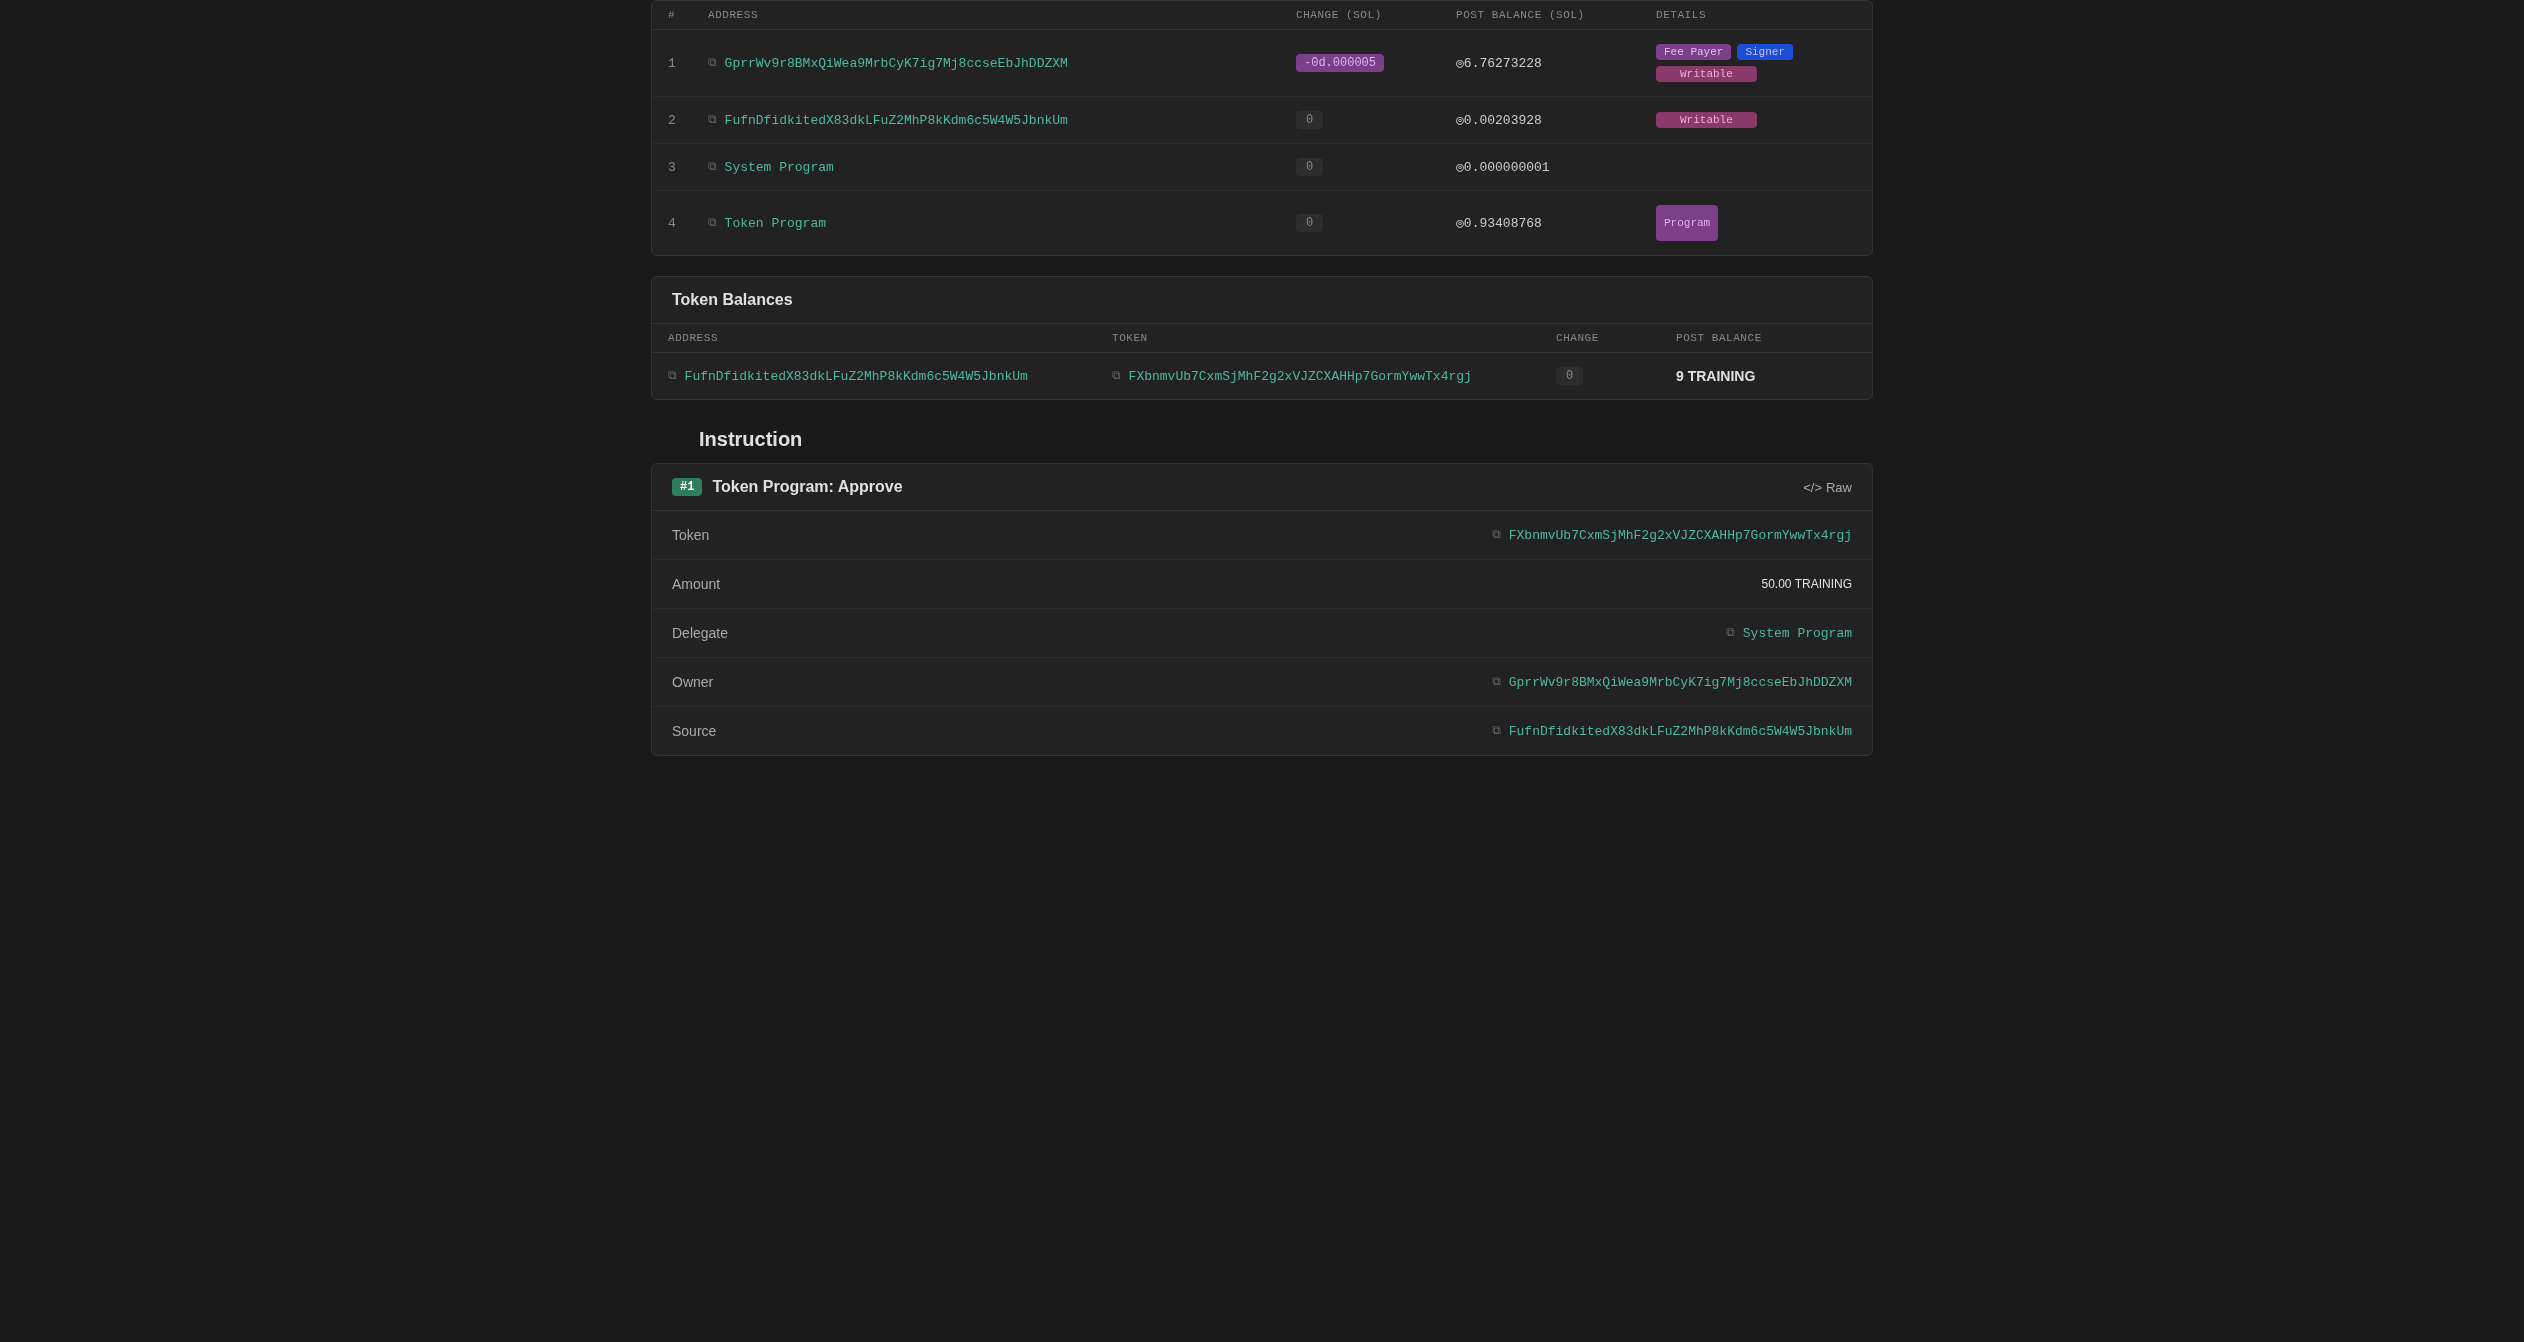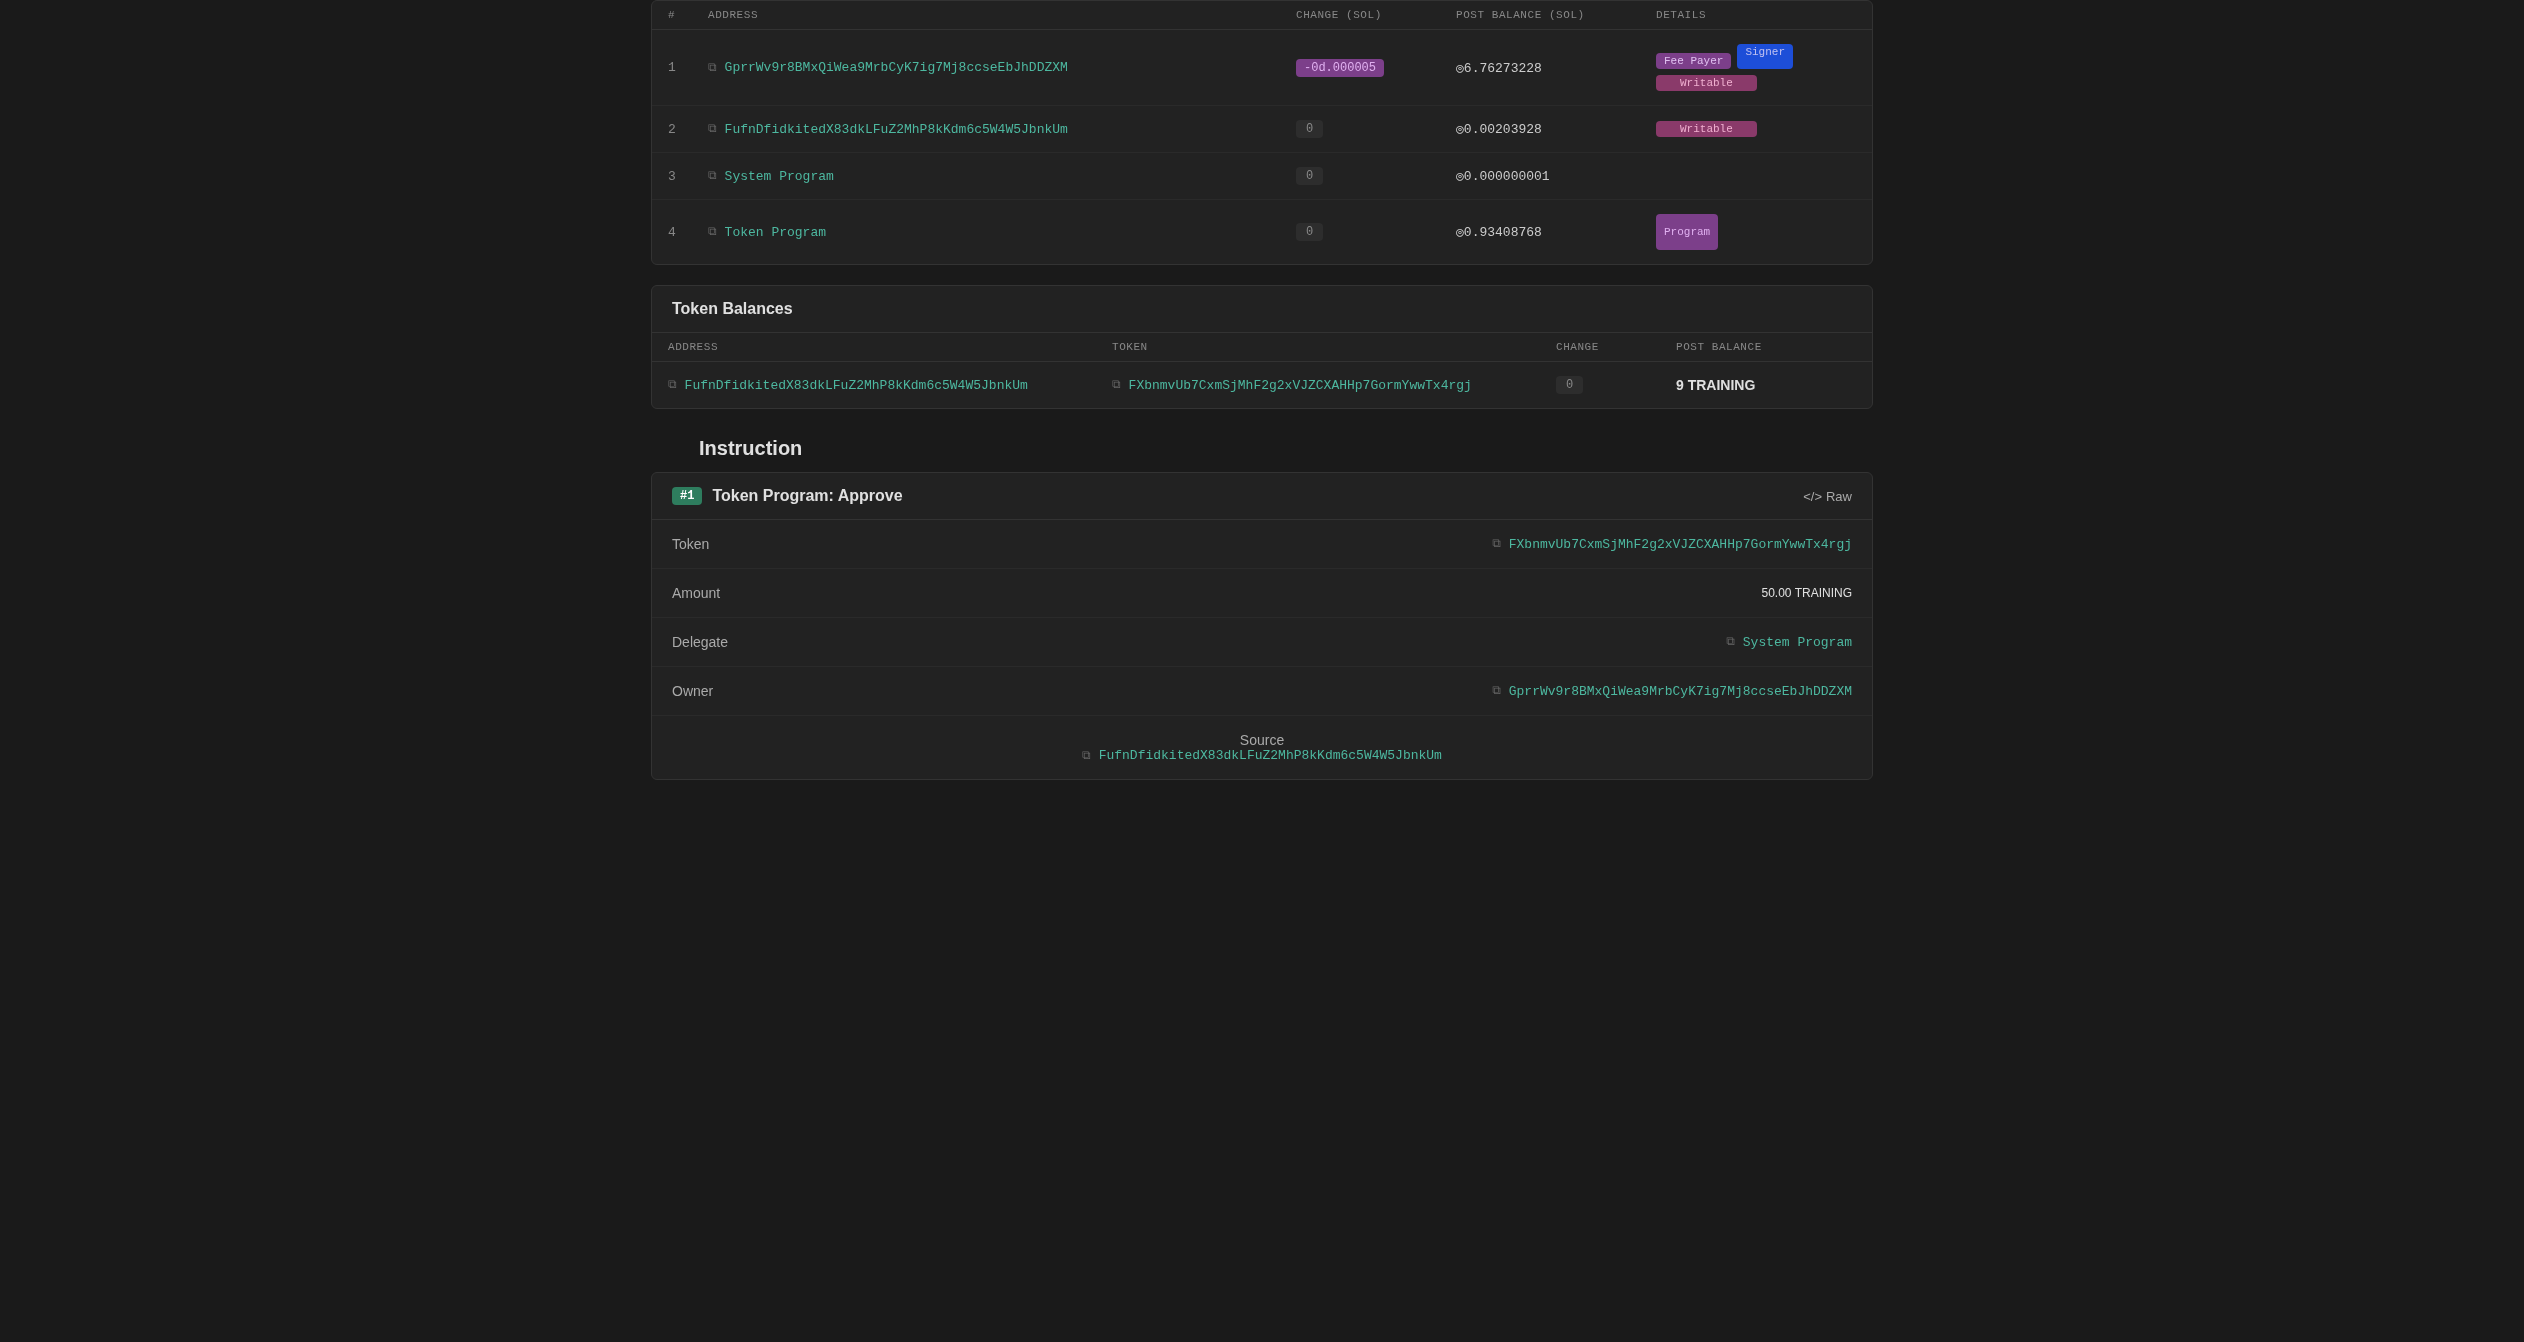--- a/index.html
+++ b/index.html
@@ -103,21 +103,20 @@
       gap: 6px;
       flex-wrap: wrap;
     }
 
     .badge-fee-payer {
       background-color: #7c3f8a;
       color: #e0c0f0;
       padding: 2px 8px;
       border-radius: 4px;
       font-size: 11px;
-      margin-top: 9px;
     }
 
     .badge-signer {
       background-color: #1d4ed8;
       color: #c0c0f0;
       padding: 2px 8px;
       border-radius: 4px;
       font-size: 11px;
       font-family: Liberation Mono, monospace;
     }
@@ -245,21 +244,20 @@
     .instruction-row {
       display: flex;
       justify-content: space-between;
       align-items: center;
       padding: 16px 20px;
       border-bottom: 1px solid #2a2a2a;
     }
 
     .instruction-row:last-child {
       border-bottom: none;
-      flex-direction: column;
     }
 
     .instruction-label {
       color: #aaa;
       font-size: 14px;
       font-family: sans-serif;
     }
 
     .instruction-value {
       display: flex;

